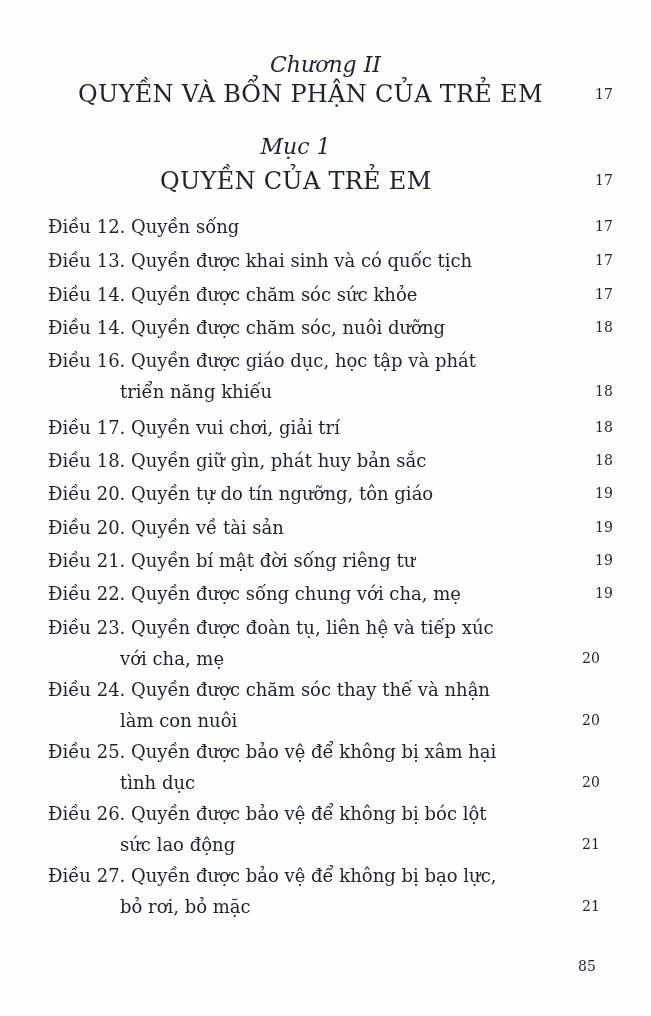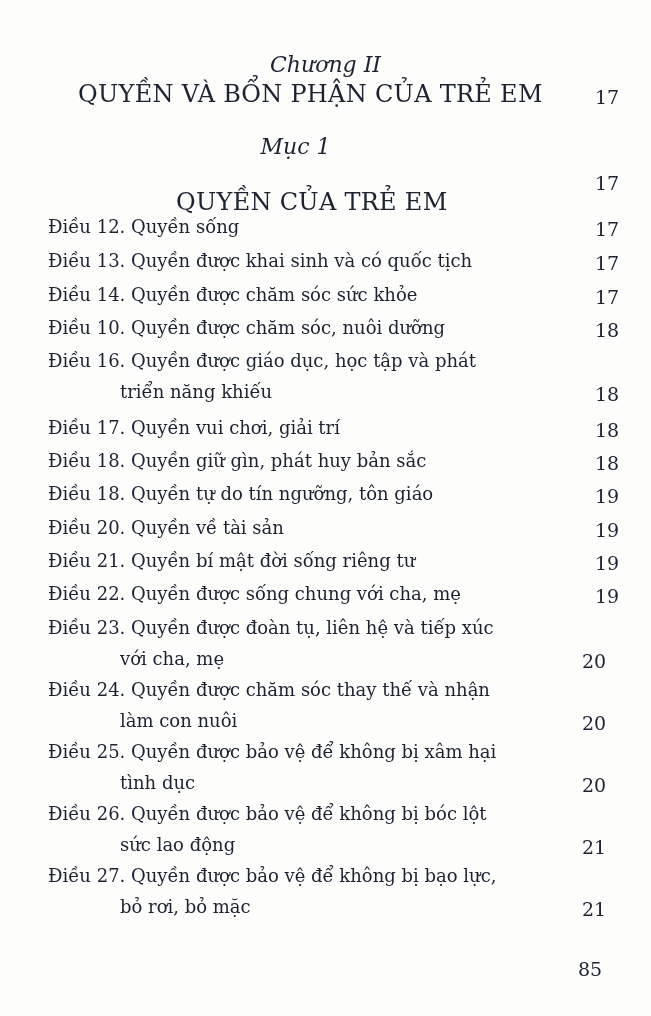--- a/index.html
+++ b/index.html
@@ -3,52 +3,52 @@
 <meta charset="utf-8">
 <style>
   html, body { margin:0; padding:0; }
   body {
     width:651px; height:1016px; background:#fdfdfc; position:relative; overflow:hidden;
     font-family:"DejaVu Serif","Liberation Serif",serif; color:#1c2230;
   }
   .abs { position:absolute; white-space:nowrap; }
   .chap { font-style:italic; font-size:22px; left:0; width:651px; text-align:center; }
   .head { font-size:24px; letter-spacing:0.3px; }
-  .pg { font-size:19px; }
+  .pg { font-size:14px; }
   .entry { font-size:18px; }
   .cont { font-size:18px; }
 </style>
 </head>
 <body>
 
 <div class="abs chap" style="top:52px;">Chương II</div>
 <div class="abs head" style="left:78px; top:80px;">QUYỀN VÀ BỔN PHẬN CỦA TRẺ EM</div>
 <div class="abs pg" style="left:595px; top:86px;">17</div>
 
 <div class="abs chap" style="top:134px; left:-30px;">Mục 1</div>
-<div class="abs head" style="left:176px; top:167px;margin-top:21px;">QUYỀN CỦA TRẺ EM</div>
+<div class="abs head" style="left:160px; top:167px;">QUYỀN CỦA TRẺ EM</div>
 <div class="abs pg" style="left:595px; top:172px;">17</div>
 
 <div id="toc">
     <div class="abs entry" style="left: 48px; top: 216px;">Điều 12. Quyền sống</div>
     <div class="abs pg" style="left: 595px; top: 218px;">17</div>
     <div class="abs entry" style="left: 48px; top: 250px;">Điều 13. Quyền được khai sinh và có quốc tịch</div>
     <div class="abs pg" style="left: 595px; top: 252px;">17</div>
     <div class="abs entry" style="left: 48px; top: 284px; text-align: center;">Điều 14. Quyền được chăm sóc sức khỏe</div>
     <div class="abs pg" style="left: 595px; top: 286px;">17</div>
-    <div class="abs entry" style="left: 48px; top: 317px;">Điều 10. Quyền được chăm sóc, nuôi dưỡng</div>
+    <div class="abs entry" style="left: 48px; top: 317px;">Điều 14. Quyền được chăm sóc, nuôi dưỡng</div>
     <div class="abs pg" style="left: 595px; top: 319px;">18</div>
     <div class="abs entry" style="left: 48px; top: 350px;">Điều 16. Quyền được giáo dục, học tập và phát</div>
     <div class="abs cont" style="left: 120px; top: 381px;">triển năng khiếu</div>
     <div class="abs pg" style="left: 595px; top: 383px;">18</div>
     <div class="abs entry" style="left: 48px; top: 417px;">Điều 17. Quyền vui chơi, giải trí</div>
     <div class="abs pg" style="left: 595px; top: 419px;">18</div>
     <div class="abs entry" style="left: 48px; top: 450px;">Điều 18. Quyền giữ gìn, phát huy bản sắc</div>
     <div class="abs pg" style="left: 595px; top: 452px;">18</div>
-    <div class="abs entry" style="left: 48px; top: 483px;">Điều 18. Quyền tự do tín ngưỡng, tôn giáo</div>
+    <div class="abs entry" style="left: 48px; top: 483px;">Điều 20. Quyền tự do tín ngưỡng, tôn giáo</div>
     <div class="abs pg" style="left: 595px; top: 485px;">19</div>
     <div class="abs entry" style="left: 48px; top: 517px;">Điều 20. Quyền về tài sản</div>
     <div class="abs pg" style="left: 595px; top: 519px;">19</div>
     <div class="abs entry" style="left: 48px; top: 550px;">Điều 21. Quyền bí mật đời sống riêng tư</div>
     <div class="abs pg" style="left: 595px; top: 552px;">19</div>
     <div class="abs entry" style="left: 48px; top: 583px;">Điều 22. Quyền được sống chung với cha, mẹ</div>
     <div class="abs pg" style="left: 595px; top: 585px;">19</div>
     <div class="abs entry" style="left: 48px; top: 617px;">Điều 23. Quyền được đoàn tụ, liên hệ và tiếp xúc</div>
     <div class="abs cont" style="left: 120px; top: 648px;">với cha, mẹ</div>
     <div class="abs pg" style="left: 582px; top: 650px;">20</div>

